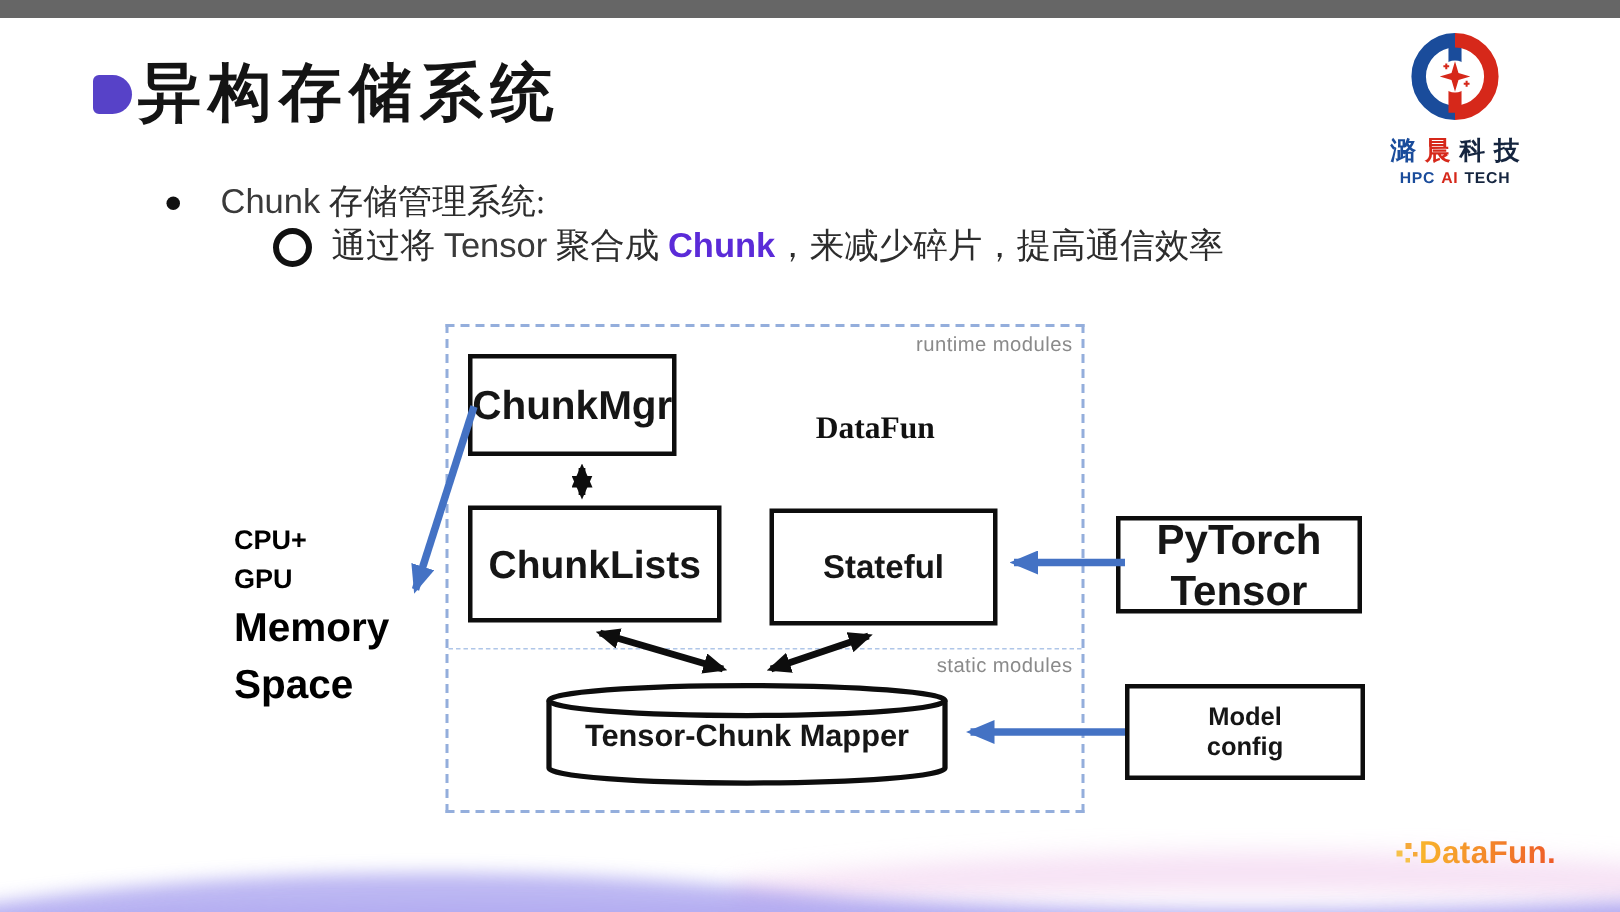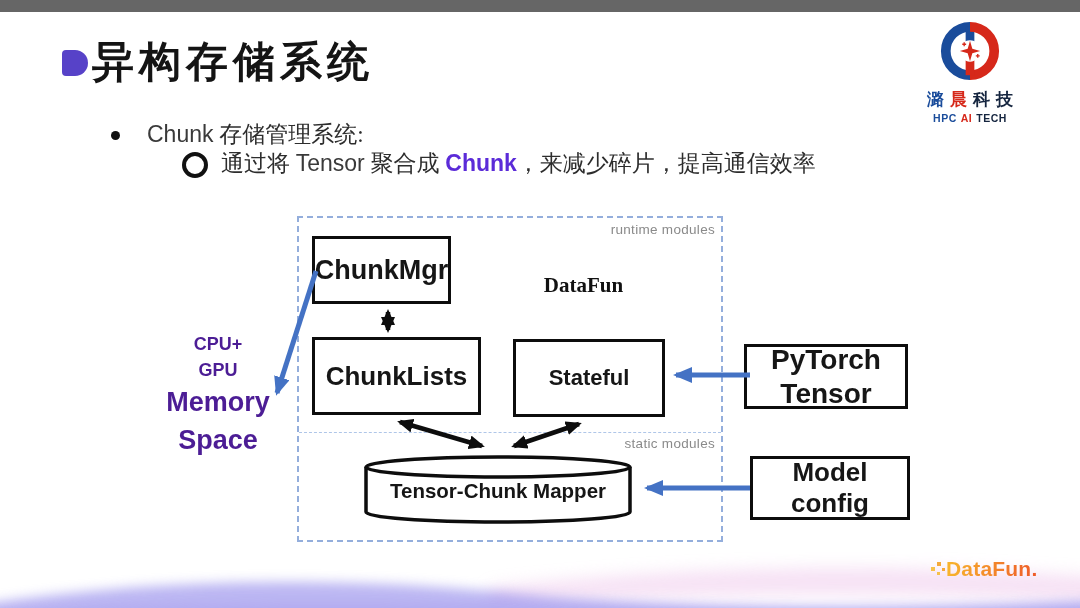--- a/index.html
+++ b/index.html
@@ -64,30 +64,30 @@
   }
   .dbox {
     position:absolute; background:#fff; border:3.5px solid #0d0d0d;
     display:flex; flex-direction:column; align-items:center; justify-content:center;
     font-weight:bold; color:#161616; text-align:center;
   }
   .box-chunkmgr   { left:312px; top:224px; width:139px; height:68px; font-size:27px; }
   .box-chunklists { left:312px; top:325px; width:169px; height:78px; font-size:26px; }
   .box-stateful   { left:513px; top:327px; width:152px; height:78px; font-size:22px; line-height:1.2; }
   .box-pytorch    { left:744px; top:332px; width:164px; height:65px; font-size:28px; line-height:1.2; }
-  .box-model      { left:750px; top:444px; width:160px; height:64px; font-size:26px; line-height:1.2; }
+  .box-model      { left:750px; top:444px; width:160px; height:64px; font-size:17px; line-height:1.2; }
   .cylinder-wrap { position:absolute; left:363px; top:441px; width:270px; height:74px; }
   .cylinder-wrap svg { position:absolute; left:0; top:0; }
   .cyl-text {
     position:absolute; left:0; top:26px; width:270px; text-align:center;
     font-size:20.5px; font-weight:700; color:#161616;
   }
   .memory-label {
-    position:absolute; left:156px; top:320px; width:124px; text-align:center;
-    font-weight:bold; color:#4c1d95; line-height:1.42;
+    position:absolute; left:156px; top:336px; width:124px; text-align:left;
+    font-weight:bold; color:#000000; line-height:1.42;
   }
   .memory-label .sm { font-size:18px; }
   .memory-label .lg { font-size:27px; }
   .arrow-layer { position:absolute; left:0; top:0; width:1080px; height:608px; pointer-events:none; }
   
   .wave-layer { position:absolute; left:0; bottom:-4px; width:1080px; height:72px; pointer-events:none; }
   .datafun { position:absolute; left:930px; top:545px; display:flex; align-items:center; }
   .datafun .df-text {
     font-size:21px; font-weight:800; letter-spacing:.2px;
     background:linear-gradient(90deg,#F8B62D,#EE5A28);

